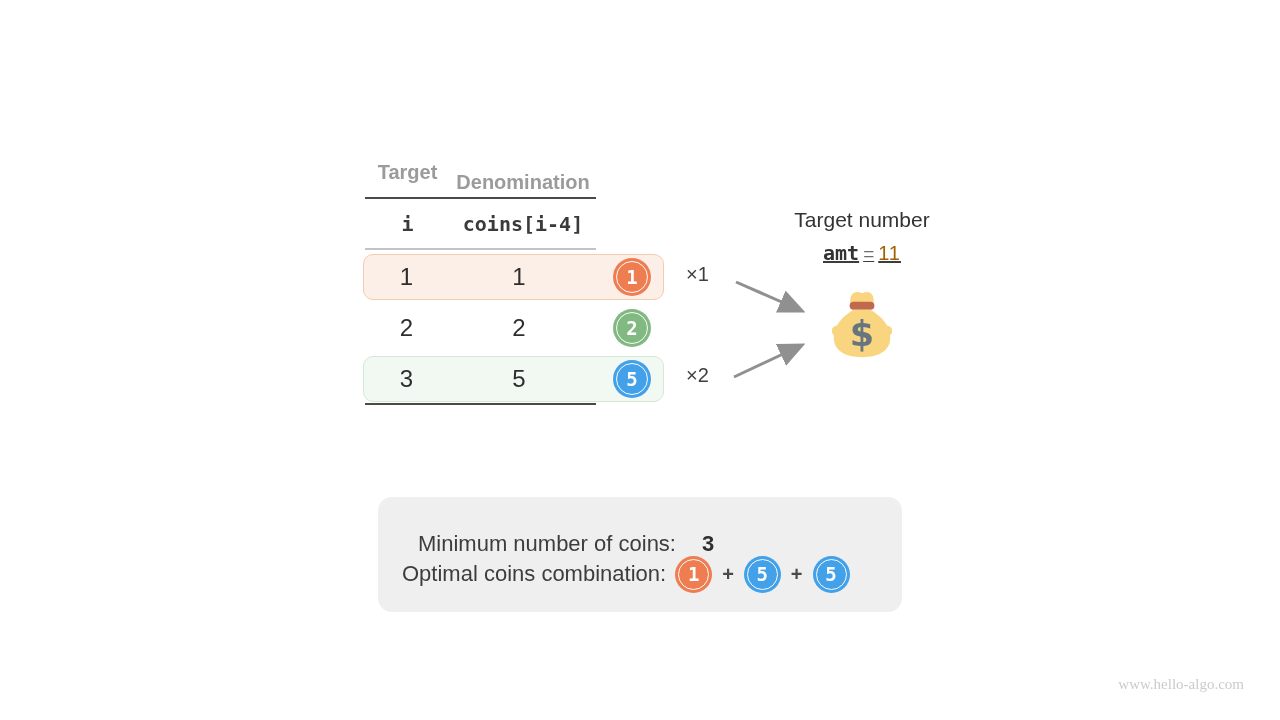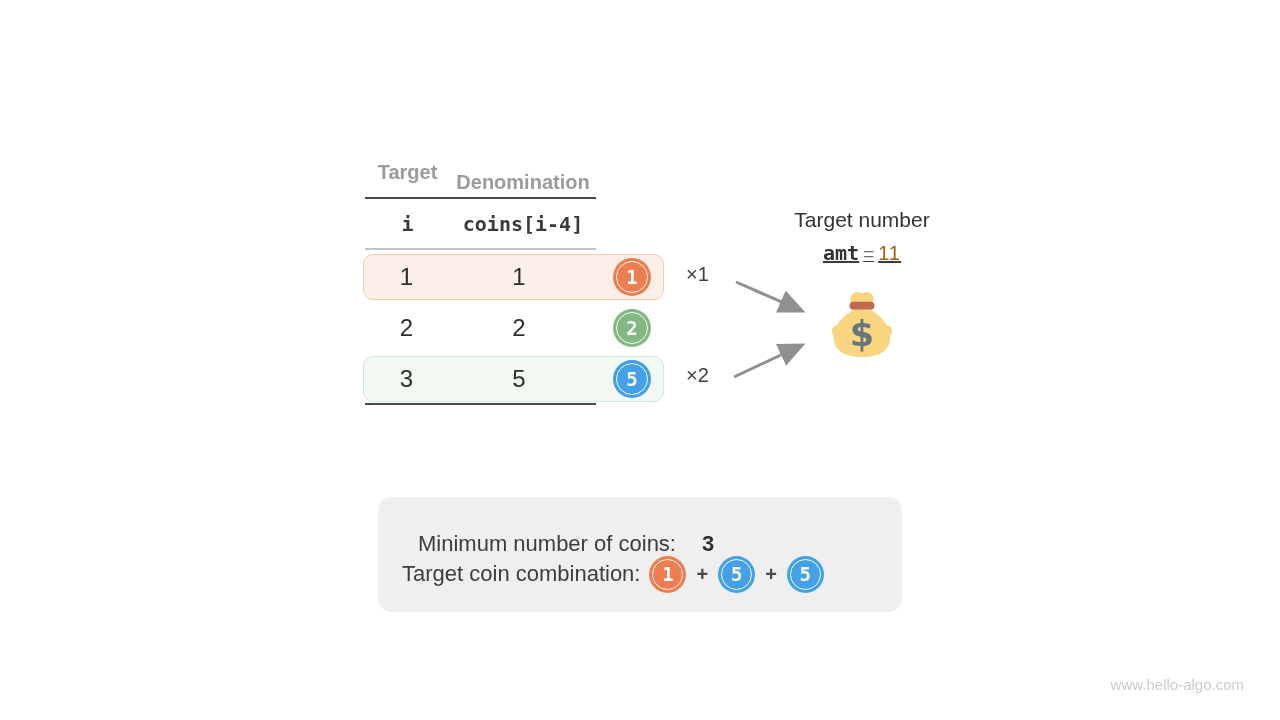--- a/index.html
+++ b/index.html
@@ -59,21 +59,21 @@
   
   .summary{left:378px;top:497px;width:524px;height:115px;background:#efefef;border-radius:14px;}
   .sum-line{position:absolute;display:flex;align-items:center;font-size:22px;color:#3d3d3d;}
   .sum-line1{left:40px;top:21px;gap:26px;margin-top:13px;}
   .sum-line2{left:24px;top:57px;gap:9px;height:40px;}
   .sum-bold{font-weight:bold;color:#2f2f2f;}
   .plus{font-size:20px;font-weight:bold;color:#4a4a4a;padding:0 1px;}
   .sum-line2 .coin{width:37px;height:37px;}
 
   .watermark{right:36px;top:676px;font-size:15px;color:#cbcbcb;
-        font-family:Liberation Sans, sans-serif;}
+        font-family:Liberation Serif, serif;}
 </style>
 </head>
 <body>
 
 <div id="canvas">
 
   <div class="abs th th-index">Target</div>
   <div class="abs th th-denom">Denomination</div>
   <div class="abs rule rule-top"></div>
   <div class="abs ch ch-i mono">i</div>
@@ -134,21 +134,21 @@
     <path d="M12.3 10.9 L20.7 10.9 C26.6 14.4 30.6 19 30.6 24.8 C30.6 31.5 24.9 34.6 16.5 34.6 C8.1 34.6 2.4 31.5 2.4 24.8 C2.4 19 6.4 14.4 12.3 10.9 Z" fill="#f8d57e"></path>
     <text x="16.5" y="29.2" text-anchor="middle" font-family="DejaVu Sans, sans-serif" font-size="17.5" font-weight="bold" fill="#66757f">$</text>
   </svg>
 
   <div class="abs summary">
     <div class="sum-line sum-line1">
       <span>Minimum number of coins:</span>
       <span class="sum-bold">3</span>
     </div>
     <div class="sum-line sum-line2">
-      <span>Target coin combination:</span>
+      <span>Optimal coins combination:</span>
       <div class="coin coin-orange">
           <span>1</span>
         </div>
       <span class="plus">+</span>
       <div class="coin coin-blue">
           <span>5</span>
         </div>
       <span class="plus">+</span>
       <div class="coin coin-blue">
           <span>5</span>

